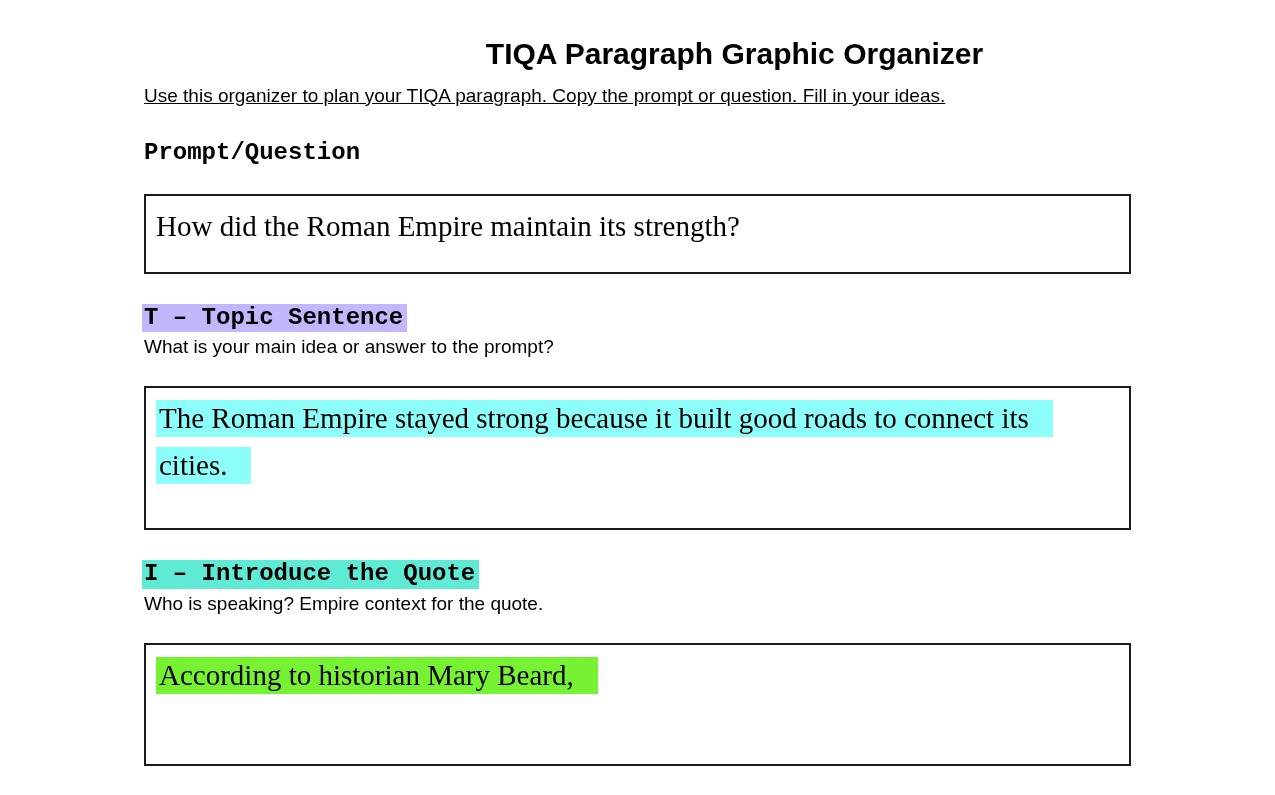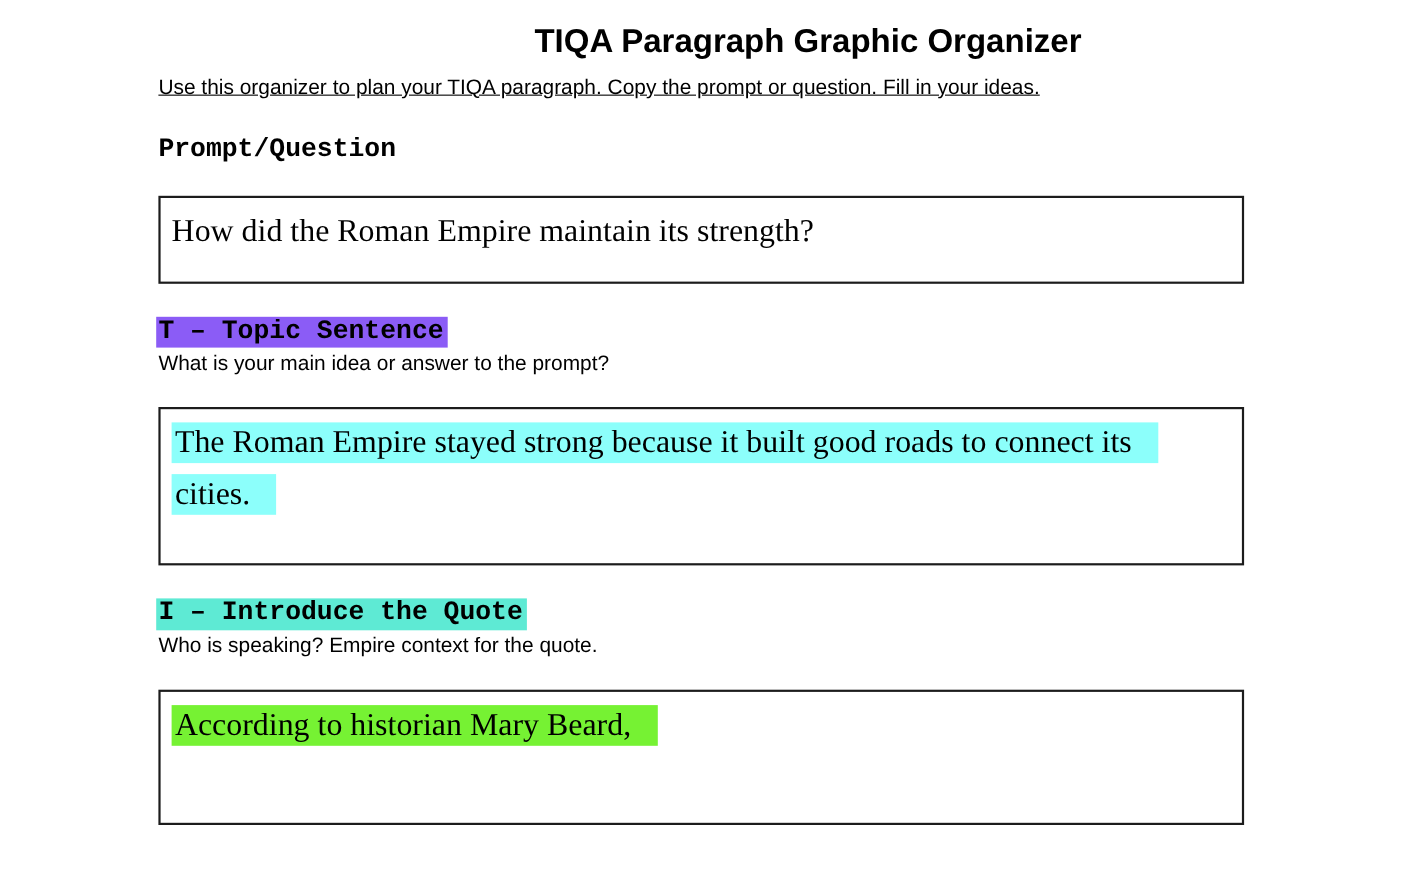--- a/index.html
+++ b/index.html
@@ -5,21 +5,21 @@
   * { box-sizing: border-box; }
   html, body {
     margin: 0;
     padding: 0;
     background: #ffffff;
     color: #000000;
     font-family: "Liberation Sans", sans-serif;
   }
   .page {
     width: 987px;
-    margin: 0 auto;
+    margin: 16px auto;
     padding-top: 21px;
     padding-bottom: 20px;
   }
   .title {
     font-size: 30px;
     font-weight: bold;
     line-height: 1.12;
     margin: 0;
     text-align: center;
     position: relative;
@@ -80,21 +80,21 @@
   <p class="intro">Use this organizer to plan your TIQA paragraph. Copy the prompt or question. Fill in your ideas.</p>
 
   <section>
     <h2 class="sec-heading mt1"><span class="h-inner">Prompt/Question</span></h2>
     <div class="entry-box box-prompt">
       <span class="hand">How did the Roman Empire maintain its strength?</span>
     </div>
   </section>
 
   <section>
-    <h2 class="sec-heading mt2"><span class="h-inner hl" style="background-color: #8b5cf6;">T – Topic Sentence</span></h2>
+    <h2 class="sec-heading mt2"><span class="h-inner hl" style="background-color: #c4b5fd;">T – Topic Sentence</span></h2>
     <p class="desc">What is your main idea or answer to the prompt?</p>
     <div class="entry-box box-topic">
       <span class="hand hl-entry" style="background-color: rgb(140, 255, 251);">The Roman Empire stayed strong because it built good roads to connect its cities.</span>
     </div>
   </section>
 
   <section>
     <h2 class="sec-heading mt2"><span class="h-inner hl" style="background-color: #5eead4;">I – Introduce the Quote</span></h2>
     <p class="desc">Who is speaking? Empire context for the quote.</p>
     <div class="entry-box box-quote">

